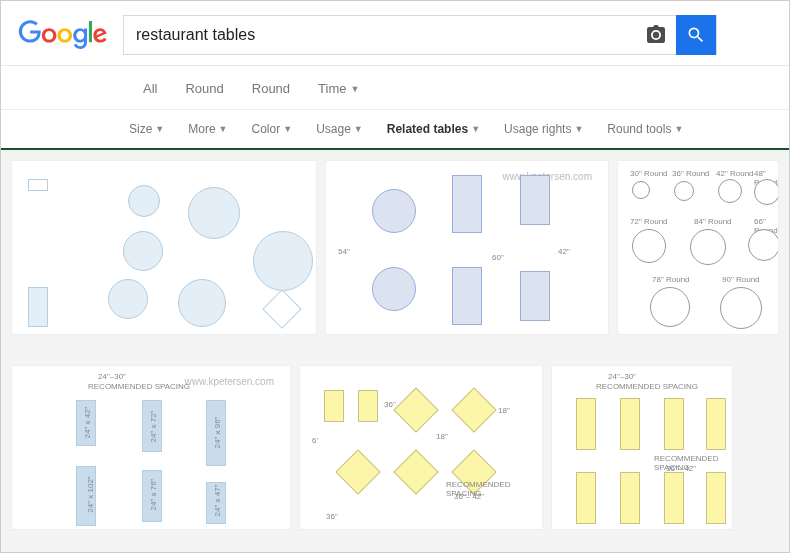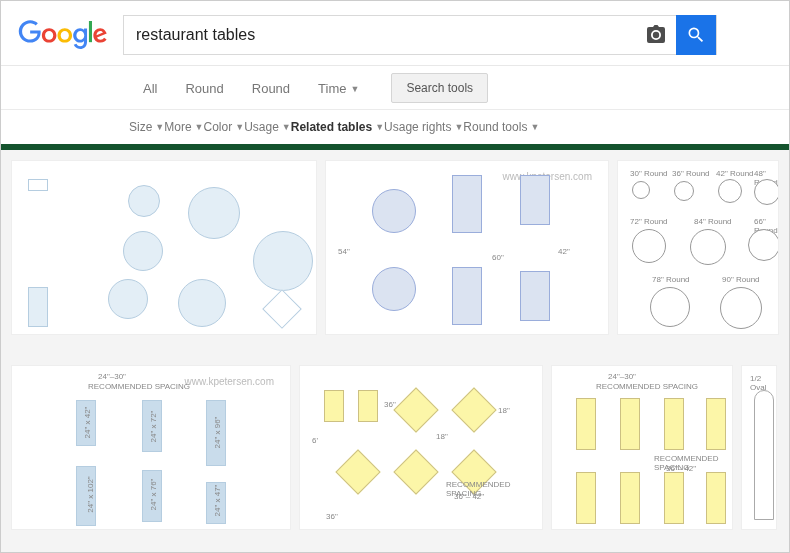--- a/index.html
+++ b/index.html
@@ -8,21 +8,21 @@
 .logo { display: flex; align-items: center; }
 .searchbox { display: flex; align-items: center; flex: 0 0 594px; height: 40px; border: 1px solid #d9d9d9; background: #fff; position: relative; }
 .searchbox input { flex: 1; border: none; outline: none; font-size: 16px; padding: 0 12px; color: #222; }
 .camera-icon { width: 24px; height: 24px; margin-right: 8px; cursor: pointer; color:#444;}
 .search-btn { width: 40px; height: 40px; background: #1a73e8; border: none; display: flex; align-items: center; justify-content: center; cursor: pointer; }
 .navbar { display: flex; align-items: flex-end; padding: 0 0 0 128px; height: 44px; border-bottom: 1px solid #ebebeb; gap: 0; }
 .nav-item { padding: 12px 14px 10px 14px; color: #777; cursor: pointer; font-size: 13px; border-bottom: 3px solid transparent; display:flex; align-items:center; gap:2px;}
 .nav-item.active { color: #1a73e8; border-bottom-color: #1a73e8; font-weight:500;}
 .more-caret { margin-left:2px; }
 .nav-tools-btn { margin-left: 18px; padding: 7px 14px; background: #f1f1f1; border: 1px solid #d5d5d5; color: #555; cursor: pointer; font-size: 12px; border-radius:2px; margin-bottom:6px;}
-.filterbar { display: flex; align-items: center; padding: 0 0 0 128px; height: 40px; border-bottom: 6px solid #14532d; }
+.filterbar { display: flex; align-items: center; padding: 0 0 0 128px; height: 40px; border-bottom: 2px solid #14532d; gap: 24px; }
 .filter-item { color: #777; font-size: 12px; cursor: pointer; display: flex; align-items: center; gap: 3px; }
 .filter-item.strong { color: #333; font-weight: bold; }
 .caret { font-size: 9px; color:#888;}
 .results { background: #f4f4f4; padding: 10px 0 0 10px; display: flex; flex-wrap: wrap; gap: 8px; height: calc(553px - 67px - 44px - 40px); overflow:hidden;}
 .thumb { background: #fff; border: 1px solid #eee; display: flex; align-items: center; justify-content: center; color: #aaa; font-size: 11px; overflow:hidden; position:relative;}
 .r1a { width: 306px; height: 175px; }
 .r1b { width: 284px; height: 175px; }
 .r1c { width: 162px; height: 175px; }
 .r2a { width: 280px; height: 165px; }
 .r2b { width: 244px; height: 165px; }
@@ -68,21 +68,20 @@
 </div>
 
 <div class="navbar">
   <div class="nav-item">All</div>
   <div class="nav-item">Round</div>
   <div class="nav-item">Round</div>
   <div class="nav-item">
       <span>Time</span>
       <span class="more-caret caret">▼</span>
     </div>
-  <button class="nav-tools-btn">Search tools</button>
 </div>
 
 <div class="filterbar">
   <div class="filter-item">
       <span>Size</span>
       <span class="caret">▼</span>
     </div>
   <div class="filter-item">
       <span>More</span>
       <span class="caret">▼</span>
@@ -206,19 +205,13 @@
       <div class="yrect" style="left:106px;top:26px;width:20px;height:52px;"></div>
       <div class="yrect" style="left:148px;top:26px;width:20px;height:52px;"></div>
       <div class="yrect" style="left:18px;top:100px;width:20px;height:52px;"></div>
       <div class="yrect" style="left:62px;top:100px;width:20px;height:52px;"></div>
       <div class="yrect" style="left:106px;top:100px;width:20px;height:52px;"></div>
       <div class="yrect" style="left:148px;top:100px;width:20px;height:52px;"></div>
       <span class="lbl" style="left:96px;top:82px;">RECOMMENDED SPACING</span>
       <span class="lbl" style="left:108px;top:92px;">36"– 42"</span>
     </div>
   </div>
-  <div class="thumb r2d">
-    <div class="hint">
-      <span class="lbl" style="left:2px;top:2px;">1/2 Oval</span>
-      <div style="position:absolute;left:6px;top:18px;width:20px;height:130px;border:1px solid #aaa;border-radius:10px 10px 0 0;"></div>
-    </div>
-  </div>
 </div>
 
 </body></html>

